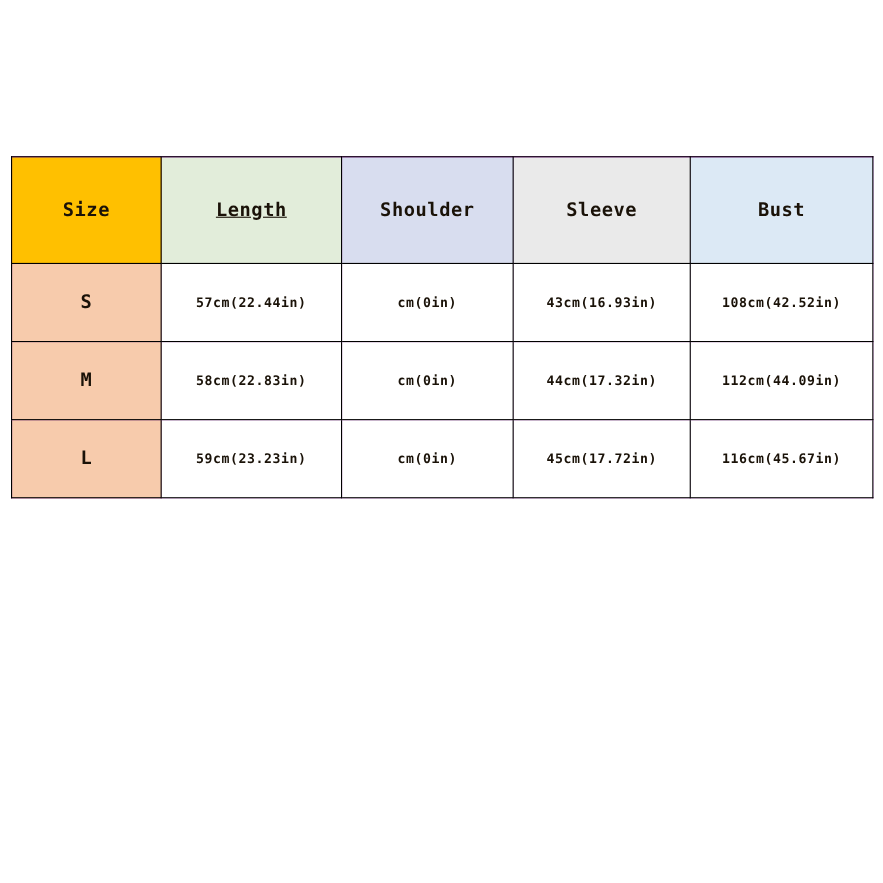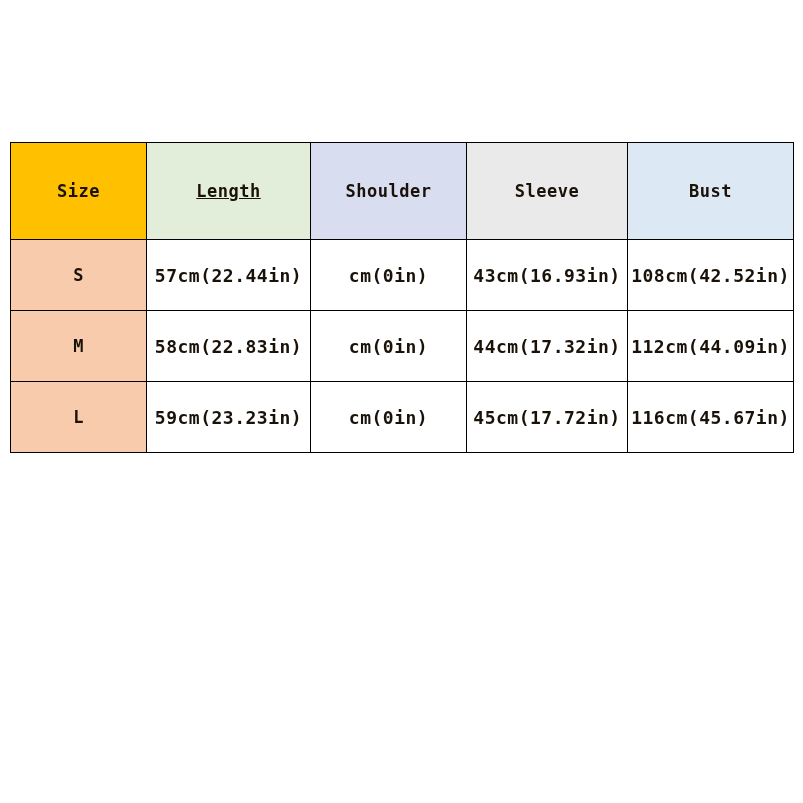--- a/index.html
+++ b/index.html
@@ -44,21 +44,21 @@
   col.c-shoulder { width: 156px; }
   col.c-sleeve   { width: 161px; }
   col.c-bust     { width: 166px; }
 
   thead th {
     height: 96px;
     font-size: 17px;
   }
   tbody td {
     height: 70px;
-    font-size: 18px;
+    font-size: 12px;
   }
   tbody td.size-cell {
     font-size: 17px;
   }
   
   th.h-size     { background: #FFC000; }
   th.h-length   { background: #E2EDDA; text-decoration: underline; }
   th.h-shoulder { background: #D8DDEF; margin-left: 12px; }
   th.h-sleeve   { background: #EAEAEA; margin-left: 12px; }
   th.h-bust     { background: #DCE9F5; }

